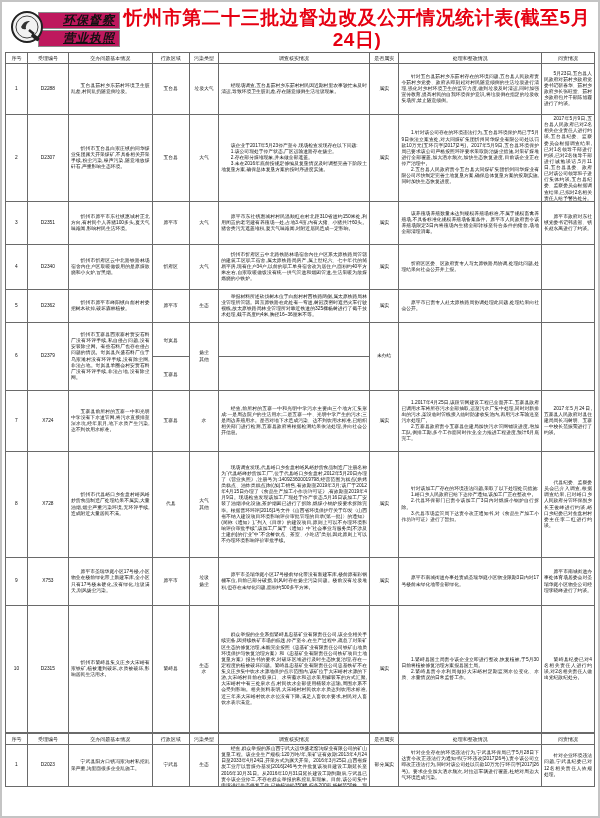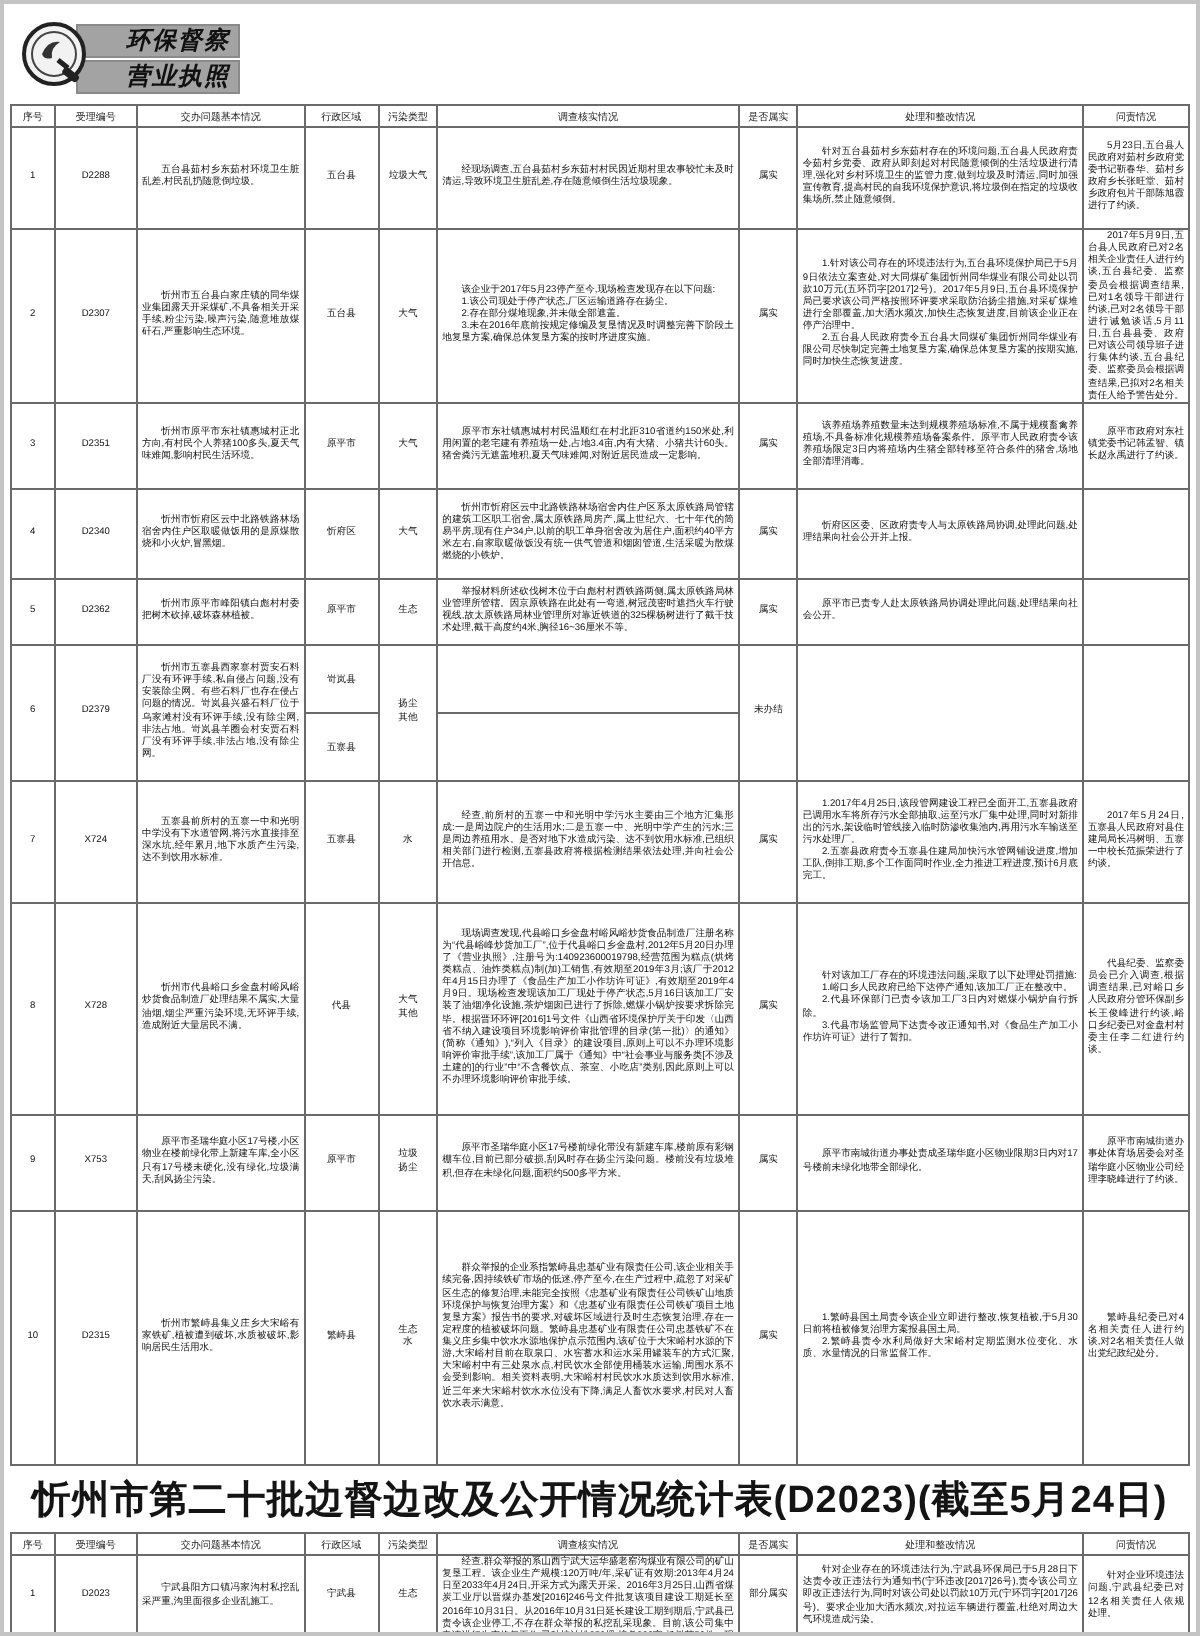--- a/index.html
+++ b/index.html
@@ -3,22 +3,22 @@
 <meta charset="utf-8">
 <style>
   html,body{margin:0;padding:0;background:#e9e9e9;}
   .page{width:600px;height:818px;background:#fff;border:2px solid #c4c4c4;box-sizing:border-box;
         font-family:"Liberation Sans",sans-serif;color:#000;overflow:hidden;}
   
   .hdr{display:flex;align-items:center;height:50px;padding:3px 6px 0 6px;box-sizing:border-box;}
   .logo{position:relative;width:114px;height:42px;flex-shrink:0;}
   .emblem{position:absolute;left:0;top:1px;width:40px;height:40px;z-index:2;}
   .bands{position:absolute;left:30px;top:3px;width:82px;}
-  .band{background:#a3a3a3;border:1px solid #8a8a8a;margin:1px 0;padding:0 2px 0 24px;
-        font-weight:bold;font-style:italic;font-size:12px;line-height:15px;letter-spacing:1px;color:#111;white-space:nowrap;}
+  .band{background:#be185d;border:1px solid #8a8a8a;margin:1px 0;padding:0 2px 0 24px;
+        font-weight:bold;font-style:italic;font-size:12px;line-height:15px;letter-spacing:1px;color:#111;white-space:nowrap;text-decoration:underline;}
   .t1{flex:1;text-align:center;font-weight:bold;font-size:19px;letter-spacing:0.5px;line-height:1.15;}
   
   table{width:590px;margin:0 auto;border-collapse:collapse;table-layout:fixed;}
   th,td{border:1px solid #6a6a6a;padding:0;box-sizing:border-box;overflow:hidden;vertical-align:middle;}
   th{font-weight:normal;font-size:5px;height:11px;color:#222;}
   td{font-size:4.8px;color:#111;}
   .cw{overflow:hidden;padding:1px 2px;line-height:1.28;}
   .center .cw{text-align:center;}
   .text .cw{text-align:justify;}
   .pre .cw{white-space:pre-line;text-align:center;}
@@ -42,20 +42,21 @@
         <circle cx="19" cy="18" r="11" fill="none" stroke="#444" stroke-width="1"></circle>
         <path d="M13 18 q3 -7 9 -6 q-5 3 -4 8 q-4 1 -5 -2z" fill="#333"></path>
         <path d="M21 21 l5 4" stroke="#222" stroke-width="2.5"></path>
         <rect x="25" y="24" width="9" height="4" rx="1.5" transform="rotate(38 25 24)" fill="#222"></rect>
       </svg>
       <div class="bands">
         <div class="band">环保督察</div>
         <div class="band">营业执照</div>
       </div>
     </div>
+    <div class="t1" id="title1" style="color: rgb(230, 0, 18);">忻州市第二十三批边督边改及公开情况统计表(截至5月24日)</div>
   </div>
 
   <table id="table1">
       <colgroup>
         <col style="width: 3.7%;">
         <col style="width: 7%;">
         <col style="width: 14.2%;">
         <col style="width: 6.3%;">
         <col style="width: 5%;">
         <col style="width: 25.6%;">
@@ -460,21 +461,20 @@
           </td>
           <td class="text">
             <div class="cw" style="max-height: 124px;">
               <p class="para">繁峙县纪委已对4名相关责任人进行约谈,对2名相关责任人做出党纪政纪处分。</p>
             </div>
           </td>
         </tr>
       </tbody>
     </table>
 
-  <div class="t2">忻州市第二十批边督边改及公开情况统计表(D2023)(截至5月24日)</div>
 
   <table id="table2">
       <colgroup>
         <col style="width: 3.7%;">
         <col style="width: 7%;">
         <col style="width: 14.2%;">
         <col style="width: 6.3%;">
         <col style="width: 5%;">
         <col style="width: 25.6%;">
         <col style="width: 5%;">

